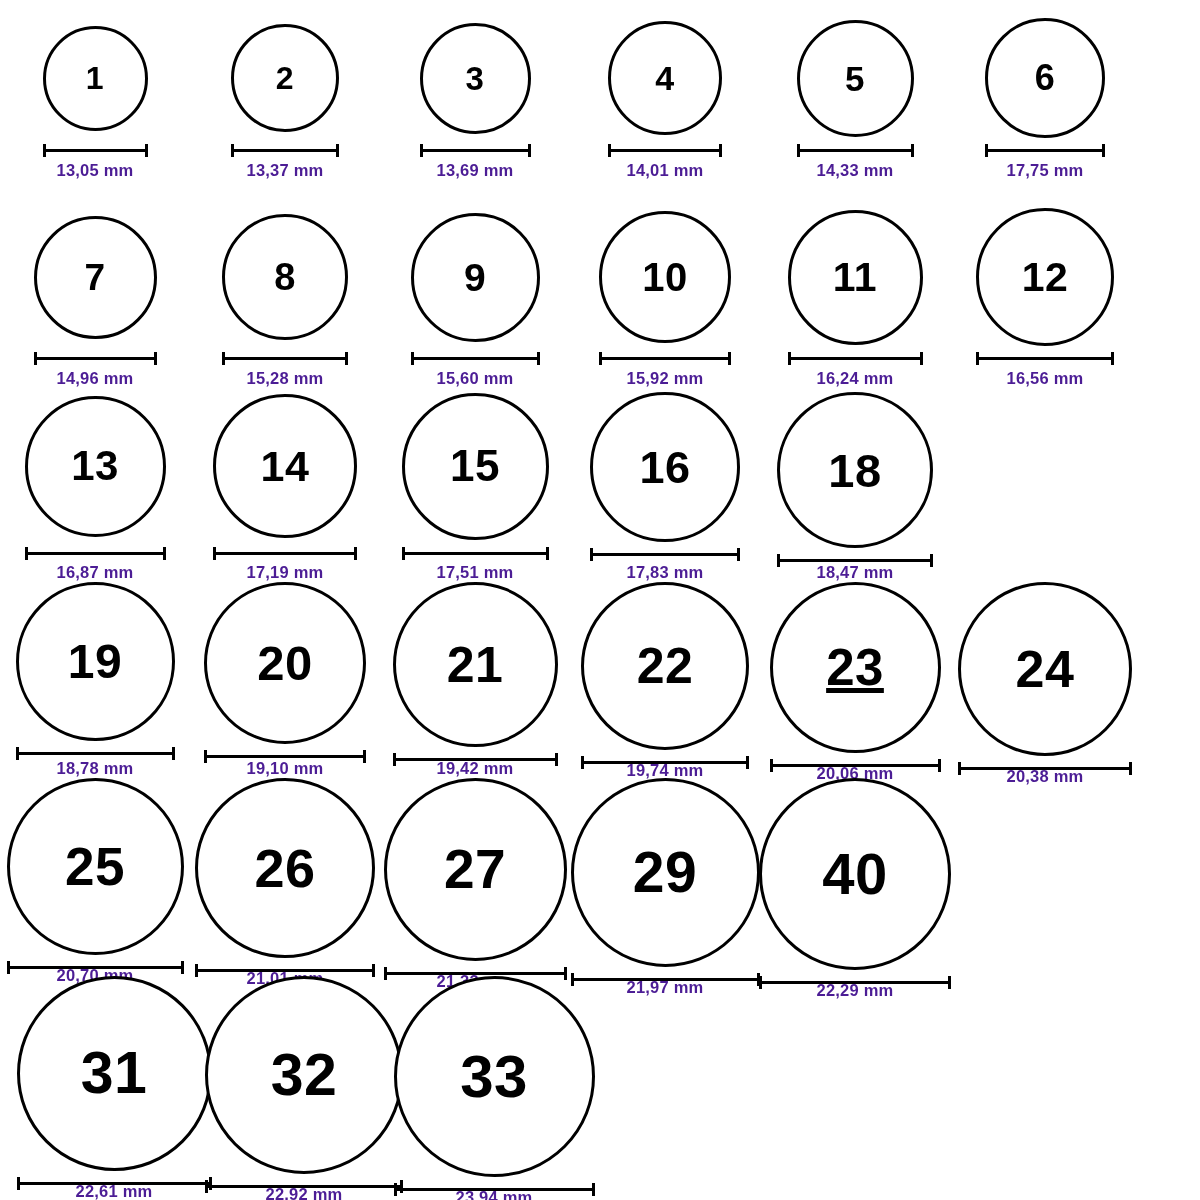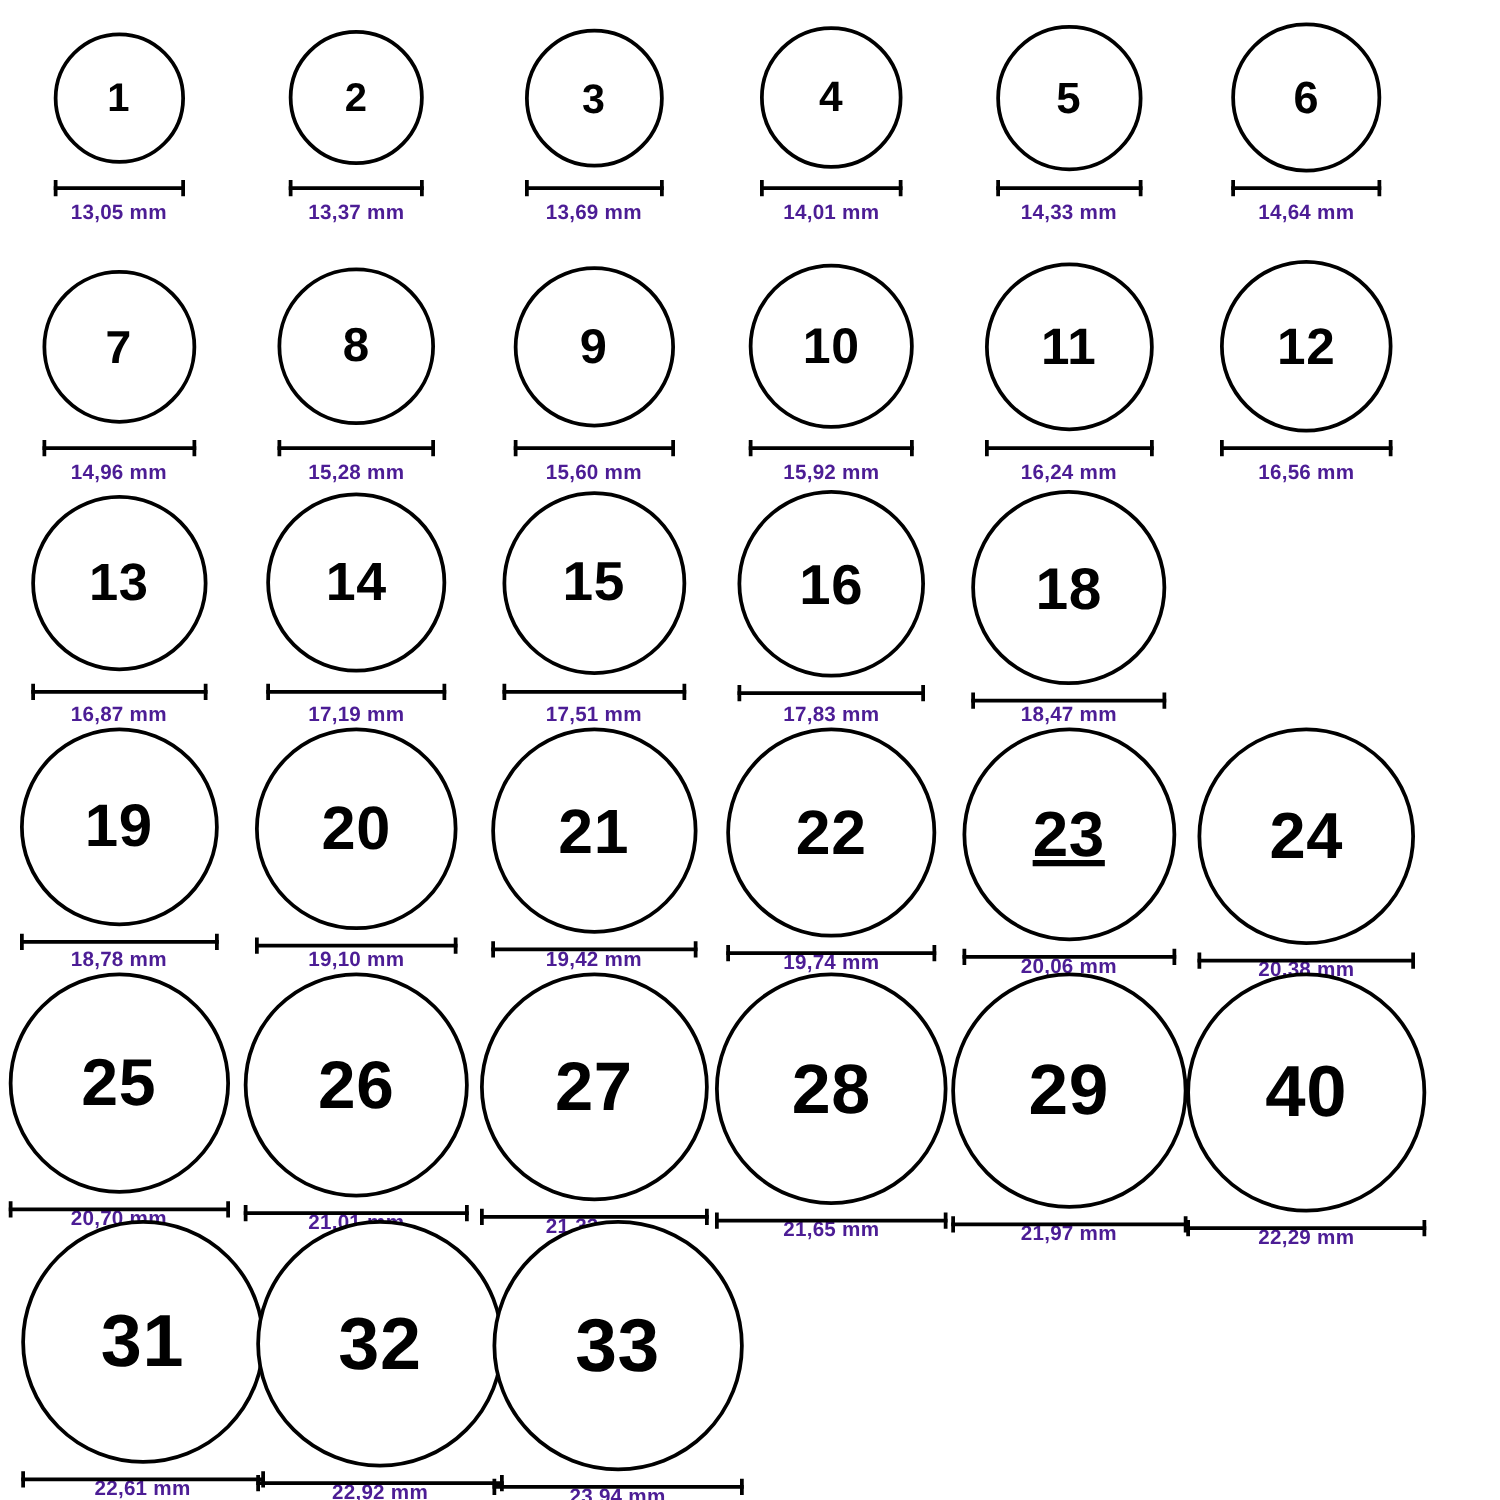--- a/index.html
+++ b/index.html
@@ -162,21 +162,21 @@
           <div class="circle-area" style="height: 120px;">
             <div class="ring-circle" style="width: 120px; height: 120px;">
               <div class="ring-number" style="font-size: 36px;">6</div>
             </div>
           </div>
           <div class="measure-bar" style="width: 120px;">
             <div class="rule"></div>
             <div class="cap left"></div>
             <div class="cap right"></div>
           </div>
-          <div class="measure-label">14,64 mm</div>
+          <div class="measure-label">17,75 mm</div>
         </div>
       </div>
       <div class="chart-row" style="height: 184px;">
         <div class="size-cell">
           <div class="circle-area" style="height: 138px;">
             <div class="ring-circle" style="width: 123px; height: 123px;">
               <div class="ring-number" style="font-size: 37px;">7</div>
             </div>
           </div>
           <div class="measure-bar" style="width: 123px;">
@@ -431,33 +431,20 @@
             <div class="ring-circle" style="width: 183px; height: 183px;">
               <div class="ring-number" style="font-size: 55px;">27</div>
             </div>
           </div>
           <div class="measure-bar" style="width: 183px;">
             <div class="rule"></div>
             <div class="cap left"></div>
             <div class="cap right"></div>
           </div>
           <div class="measure-label">21,33 mm</div>
-        </div>
-        <div class="size-cell">
-          <div class="circle-area" style="height: 192px;">
-            <div class="ring-circle" style="width: 186px; height: 186px;">
-              <div class="ring-number" style="font-size: 56px;">28</div>
-            </div>
-          </div>
-          <div class="measure-bar" style="width: 186px;">
-            <div class="rule"></div>
-            <div class="cap left"></div>
-            <div class="cap right"></div>
-          </div>
-          <div class="measure-label">21,65 mm</div>
         </div>
         <div class="size-cell">
           <div class="circle-area" style="height: 192px; justify-content: flex-end;">
             <div class="ring-circle" style="width: 189px; height: 189px;">
               <div class="ring-number" style="font-size: 57px;">29</div>
             </div>
           </div>
           <div class="measure-bar" style="width: 189px;">
             <div class="rule"></div>
             <div class="cap left"></div>

